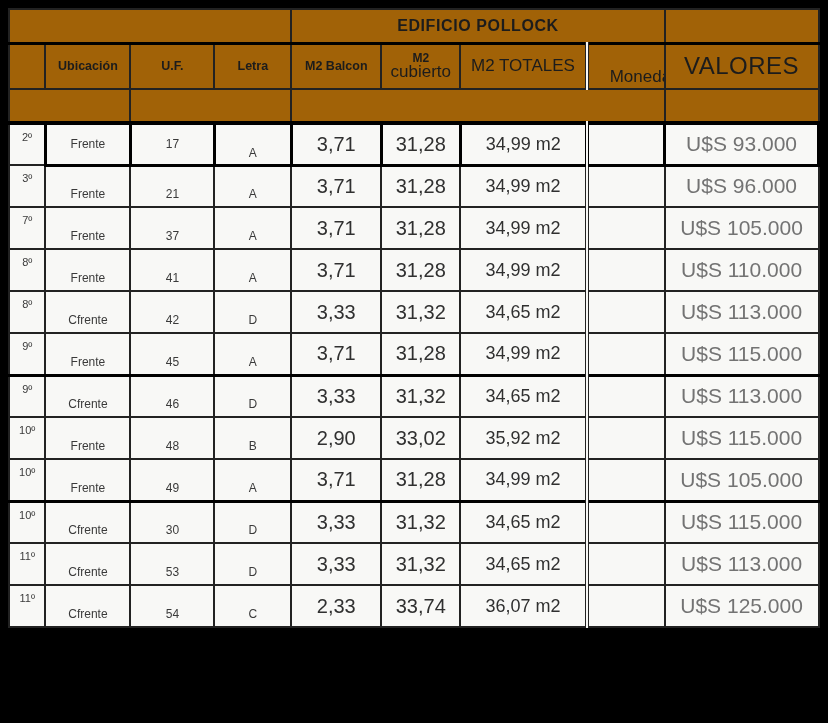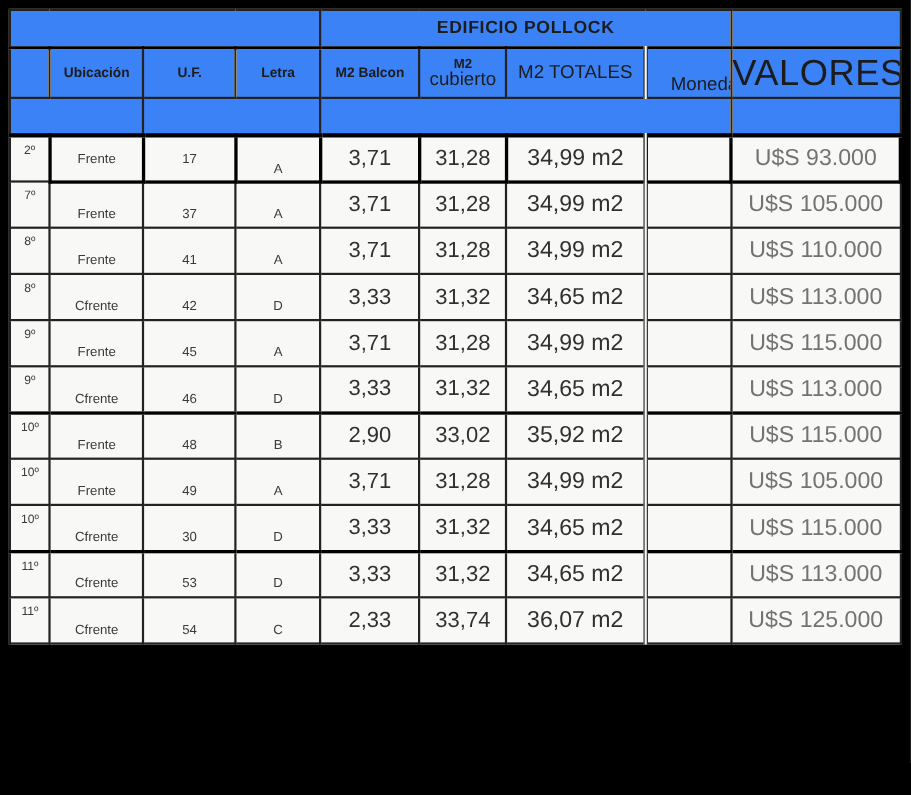--- a/index.html
+++ b/index.html
@@ -32,21 +32,21 @@
   col.c9 { width: 152px; }
 
   td, th {
     border: 2px solid #222;
     padding: 0;
     overflow: hidden;
     white-space: nowrap;
   }
 
   
-  thead td, thead th { background: #3b82f6; color: #1c1c1c; margin-top: 11px; }
+  thead td, thead th { background: #a16207; color: #1c1c1c; margin-top: 11px; }
 
   tr.r1 { height: 34px; }
   tr.r1 td { border-bottom: 3px solid #000; }
   .title-cell {
     text-align: center;
     vertical-align: middle;
     font-weight: 700;
     font-size: 16px;
     letter-spacing: 0.6px;
   }
@@ -71,21 +71,21 @@
     font-weight: 400;
     font-size: 17px;
     text-align: center;
     vertical-align: bottom;
     padding-bottom: 1px;
     border-left: 4px double #222;
     padding-left: 21px;
   }
   th.valores-head {
     font-weight: 400;
-    font-size: 33px;
+    font-size: 24px;
     text-align: center;
     vertical-align: middle;
     letter-spacing: 0.5px;
   }
 
   tr.r3 { height: 34px; }
   tr.r3 td { border-bottom: 4px solid #000; }
 
   
   tbody tr { height: 42px; }
@@ -105,21 +105,21 @@
     padding-bottom: 5px;
     color: #3a3a3a;
   }
   td.cell-num {
     font-size: 20px;
     text-align: center;
     vertical-align: middle;
     color: #303030;
   }
   td.cell-tot {
-    font-size: 21px;
+    font-size: 18px;
     text-align: center;
     vertical-align: middle;
     color: #303030;
     margin-left: 13px;
   }
   td.cell-mon { border-left: 4px double #222; }
   td.cell-val {
     font-size: 21px;
     text-align: center;
     vertical-align: middle;
@@ -188,20 +188,31 @@
           <td class="cell-loc">Frente</td>
           <td class="cell-loc">17</td>
           <td class="cell-loc cell-letra">A</td>
           <td class="cell-num">3,71</td>
           <td class="cell-num">31,28</td>
           <td class="cell-tot">34,99 m2</td>
           <td class="cell-mon"></td>
           <td class="cell-val">U$S 93.000</td>
         </tr>
 
+        <tr>
+          <td class="cell-floor">3º</td>
+          <td class="cell-loc">Frente</td>
+          <td class="cell-loc">21</td>
+          <td class="cell-loc cell-letra">A</td>
+          <td class="cell-num">3,71</td>
+          <td class="cell-num">31,28</td>
+          <td class="cell-tot">34,99 m2</td>
+          <td class="cell-mon"></td>
+          <td class="cell-val">U$S 96.000</td>
+        </tr>
 
 
 
         <tr>
           <td class="cell-floor">7º</td>
           <td class="cell-loc">Frente</td>
           <td class="cell-loc">37</td>
           <td class="cell-loc cell-letra">A</td>
           <td class="cell-num">3,71</td>
           <td class="cell-num">31,28</td>

